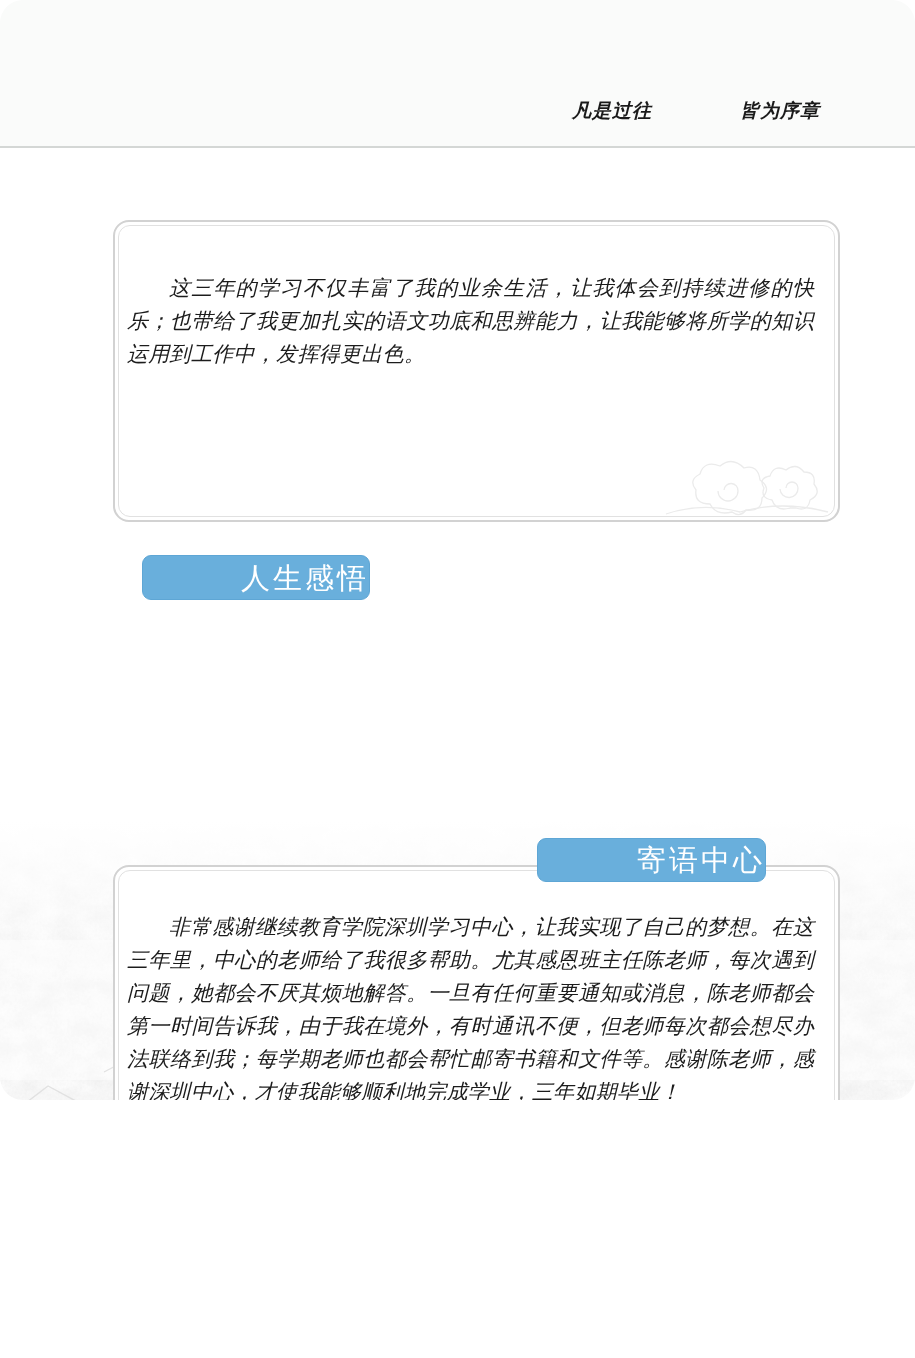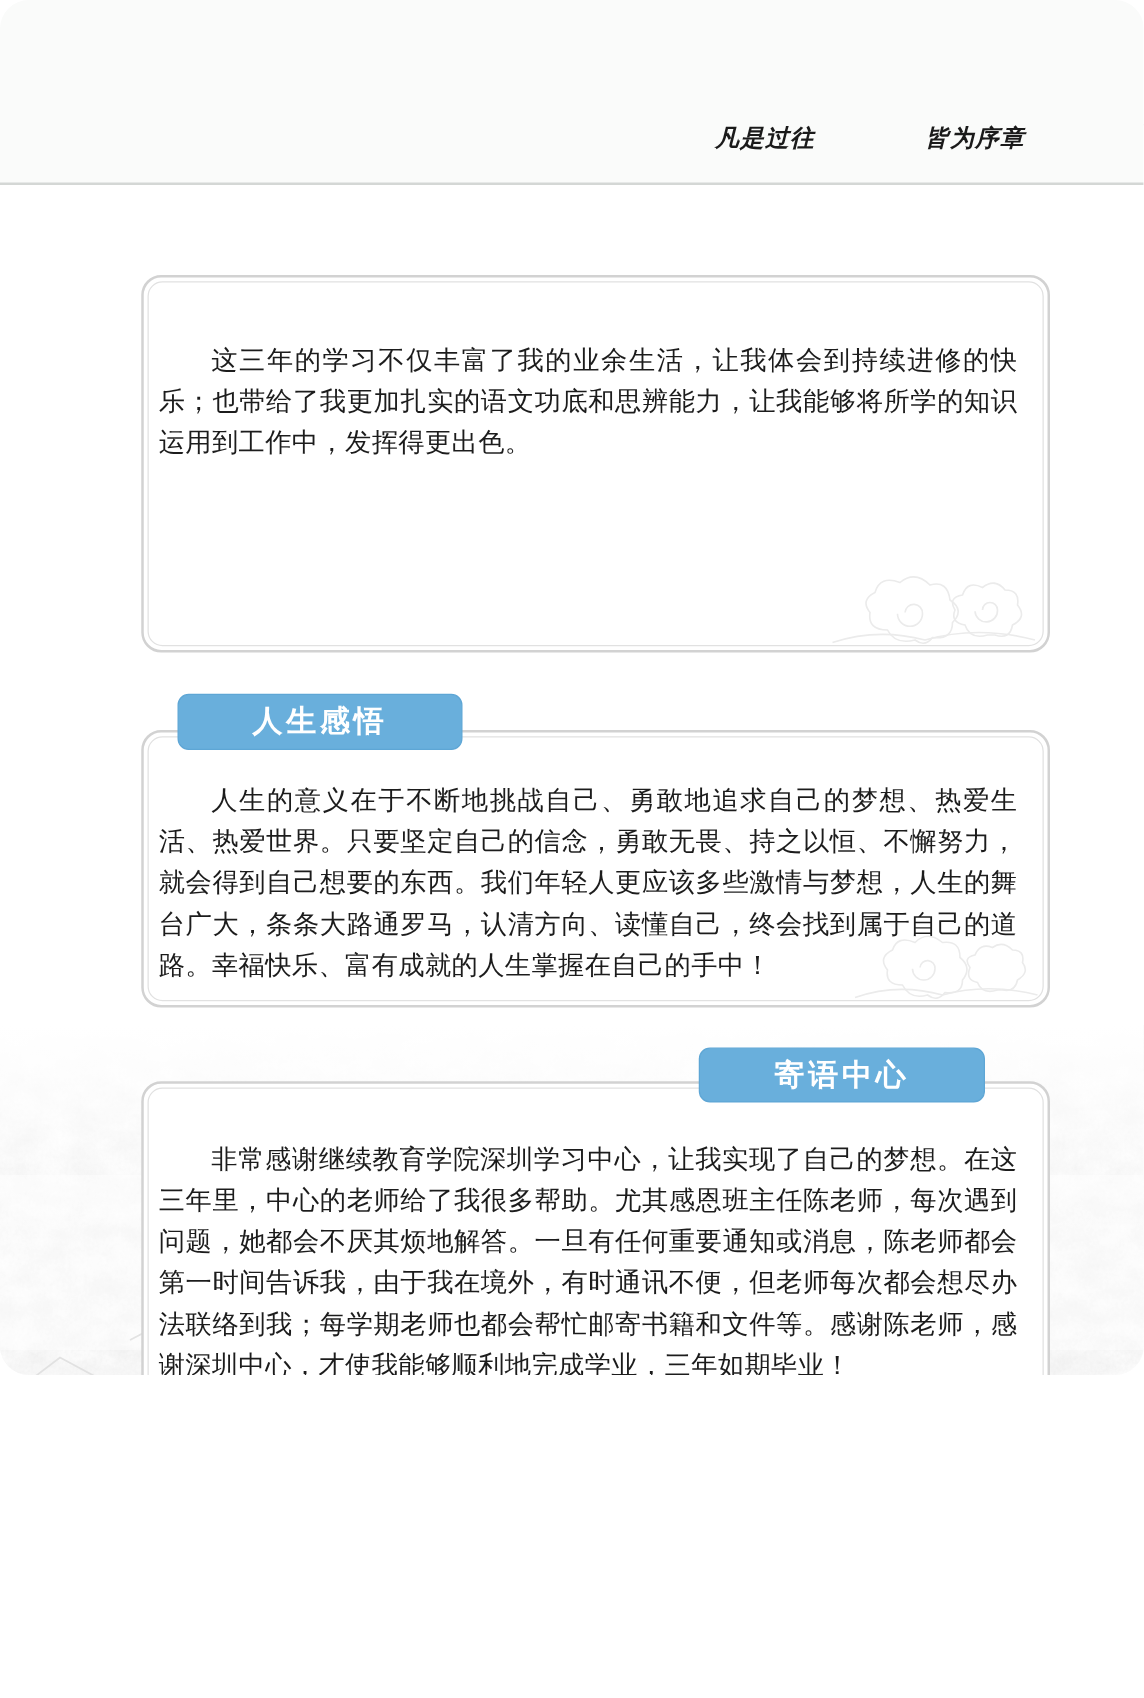--- a/index.html
+++ b/index.html
@@ -27,20 +27,21 @@
   .motto .m2{margin-left:88px;}
   .cloud-top{position:absolute;left:520px;top:0;z-index:1;}
   
   .panel{
     position:absolute;left:113px;width:727px;
     background:#ffffff;
     border:2px solid #d2d2d2;
     border-radius:16px;
     box-sizing:border-box;
     z-index:2;
+    font-style:italic;
   }
   .panel::before{
     content:"";position:absolute;inset:3px;
     border:1px solid #e1e1e1;border-radius:12px;
     pointer-events:none;
   }
   .panel p{
     margin:0;
     font-size:21px;line-height:33px;
     text-align:justify;
@@ -52,27 +53,27 @@
   .panel3{top:865px;height:337px;padding:44px 24px 0 12px;}
   .panel .corner-cloud{position:absolute;right:6px;bottom:4px;}
   
   .tab{
     position:absolute;z-index:3;
     background:#69afdc;
     border:1px solid #5ea6d5;
     border-radius:9px;
     color:#ffffff;
     font-family:"Liberation Sans","DejaVu Sans",sans-serif;
-    font-weight:700;
-    font-size:24px;letter-spacing:3px;
-    text-align:center;
+    font-weight:400;
+    font-size:29px;letter-spacing:3px;
+    text-align:right;
     box-sizing:border-box;
   }
   .tab-life{left:142px;top:555px;width:228px;height:45px;line-height:44px;}
-  .tab-message{left:559px;top:838px;width:229px;height:44px;line-height:43px;}
+  .tab-message{left:537px;top:838px;width:229px;height:44px;line-height:43px;}
   
   .page-number{
     position:absolute;left:832px;top:1256px;z-index:3;
     font-size:24px;color:#8b5cf6;
   }
   
   .texture{position:absolute;left:0;top:820px;z-index:0;}
 </style>
 </head>
 <body>
@@ -144,31 +145,20 @@
         <path d="M70 58 Q54 62 48 50 Q32 50 34 36 Q26 26 38 20 Q42 6 58 12 Q70 2 82 14 Q96 10 98 26 Q110 34 100 44 Q100 58 84 56 Q78 64 70 58 Z"></path>
         <path d="M62 36 a7 7 0 1 1 14 1 a10 10 0 1 1 -20 0"></path>
         <path d="M128 54 Q114 58 110 46 Q98 44 102 34 Q96 24 108 22 Q112 10 124 16 Q134 8 142 18 Q154 18 152 30 Q160 40 148 46 Q146 58 134 54 Z"></path>
         <path d="M124 34 a6 6 0 1 1 12 0 a9 9 0 1 1 -18 1"></path>
         <path d="M4 60 Q40 48 78 58 Q120 46 166 58"></path>
       </g>
     </svg>
   </section>
 
   <div class="tab tab-life">人生感悟</div>
-  <section class="panel panel2">
-    <p>人生的意义在于不断地挑战自己、勇敢地追求自己的梦想、热爱生活、热爱世界。只要坚定自己的信念，勇敢无畏、持之以恒、不懈努力，就会得到自己想要的东西。我们年轻人更应该多些激情与梦想，人生的舞台广大，条条大路通罗马，认清方向、读懂自己，终会找到属于自己的道路。幸福快乐、富有成就的人生掌握在自己的手中！</p>
-    <svg class="corner-cloud" width="150" height="56" viewBox="0 0 150 56" aria-hidden="true">
-      <g fill="none" stroke="#ebebeb" stroke-width="1.3">
-        <path d="M60 52 Q46 56 40 44 Q26 44 28 32 Q20 22 32 16 Q36 4 50 10 Q60 0 72 10 Q86 8 86 22 Q96 30 88 40 Q88 52 74 50 Q68 58 60 52 Z"></path>
-        <path d="M54 30 a6 6 0 1 1 12 1 a9 9 0 1 1 -18 0"></path>
-        <path d="M116 48 Q104 52 100 42 Q90 40 94 30 Q88 22 98 20 Q102 10 112 14 Q120 8 128 16 Q138 16 136 26 Q142 34 132 40 Q130 50 120 48 Z"></path>
-        <path d="M2 54 Q36 42 72 52 Q108 42 148 52"></path>
-      </g>
-    </svg>
-  </section>
 
   <div class="tab tab-message">寄语中心</div>
   <section class="panel panel3">
     <p>非常感谢继续教育学院深圳学习中心，让我实现了自己的梦想。在这三年里，中心的老师给了我很多帮助。尤其感恩班主任陈老师，每次遇到问题，她都会不厌其烦地解答。一旦有任何重要通知或消息，陈老师都会第一时间告诉我，由于我在境外，有时通讯不便，但老师每次都会想尽办法联络到我；每学期老师也都会帮忙邮寄书籍和文件等。感谢陈老师，感谢深圳中心，才使我能够顺利地完成学业，三年如期毕业！</p>
   </section>
 
   <div class="page-number">73</div>
 
 </div>
 

